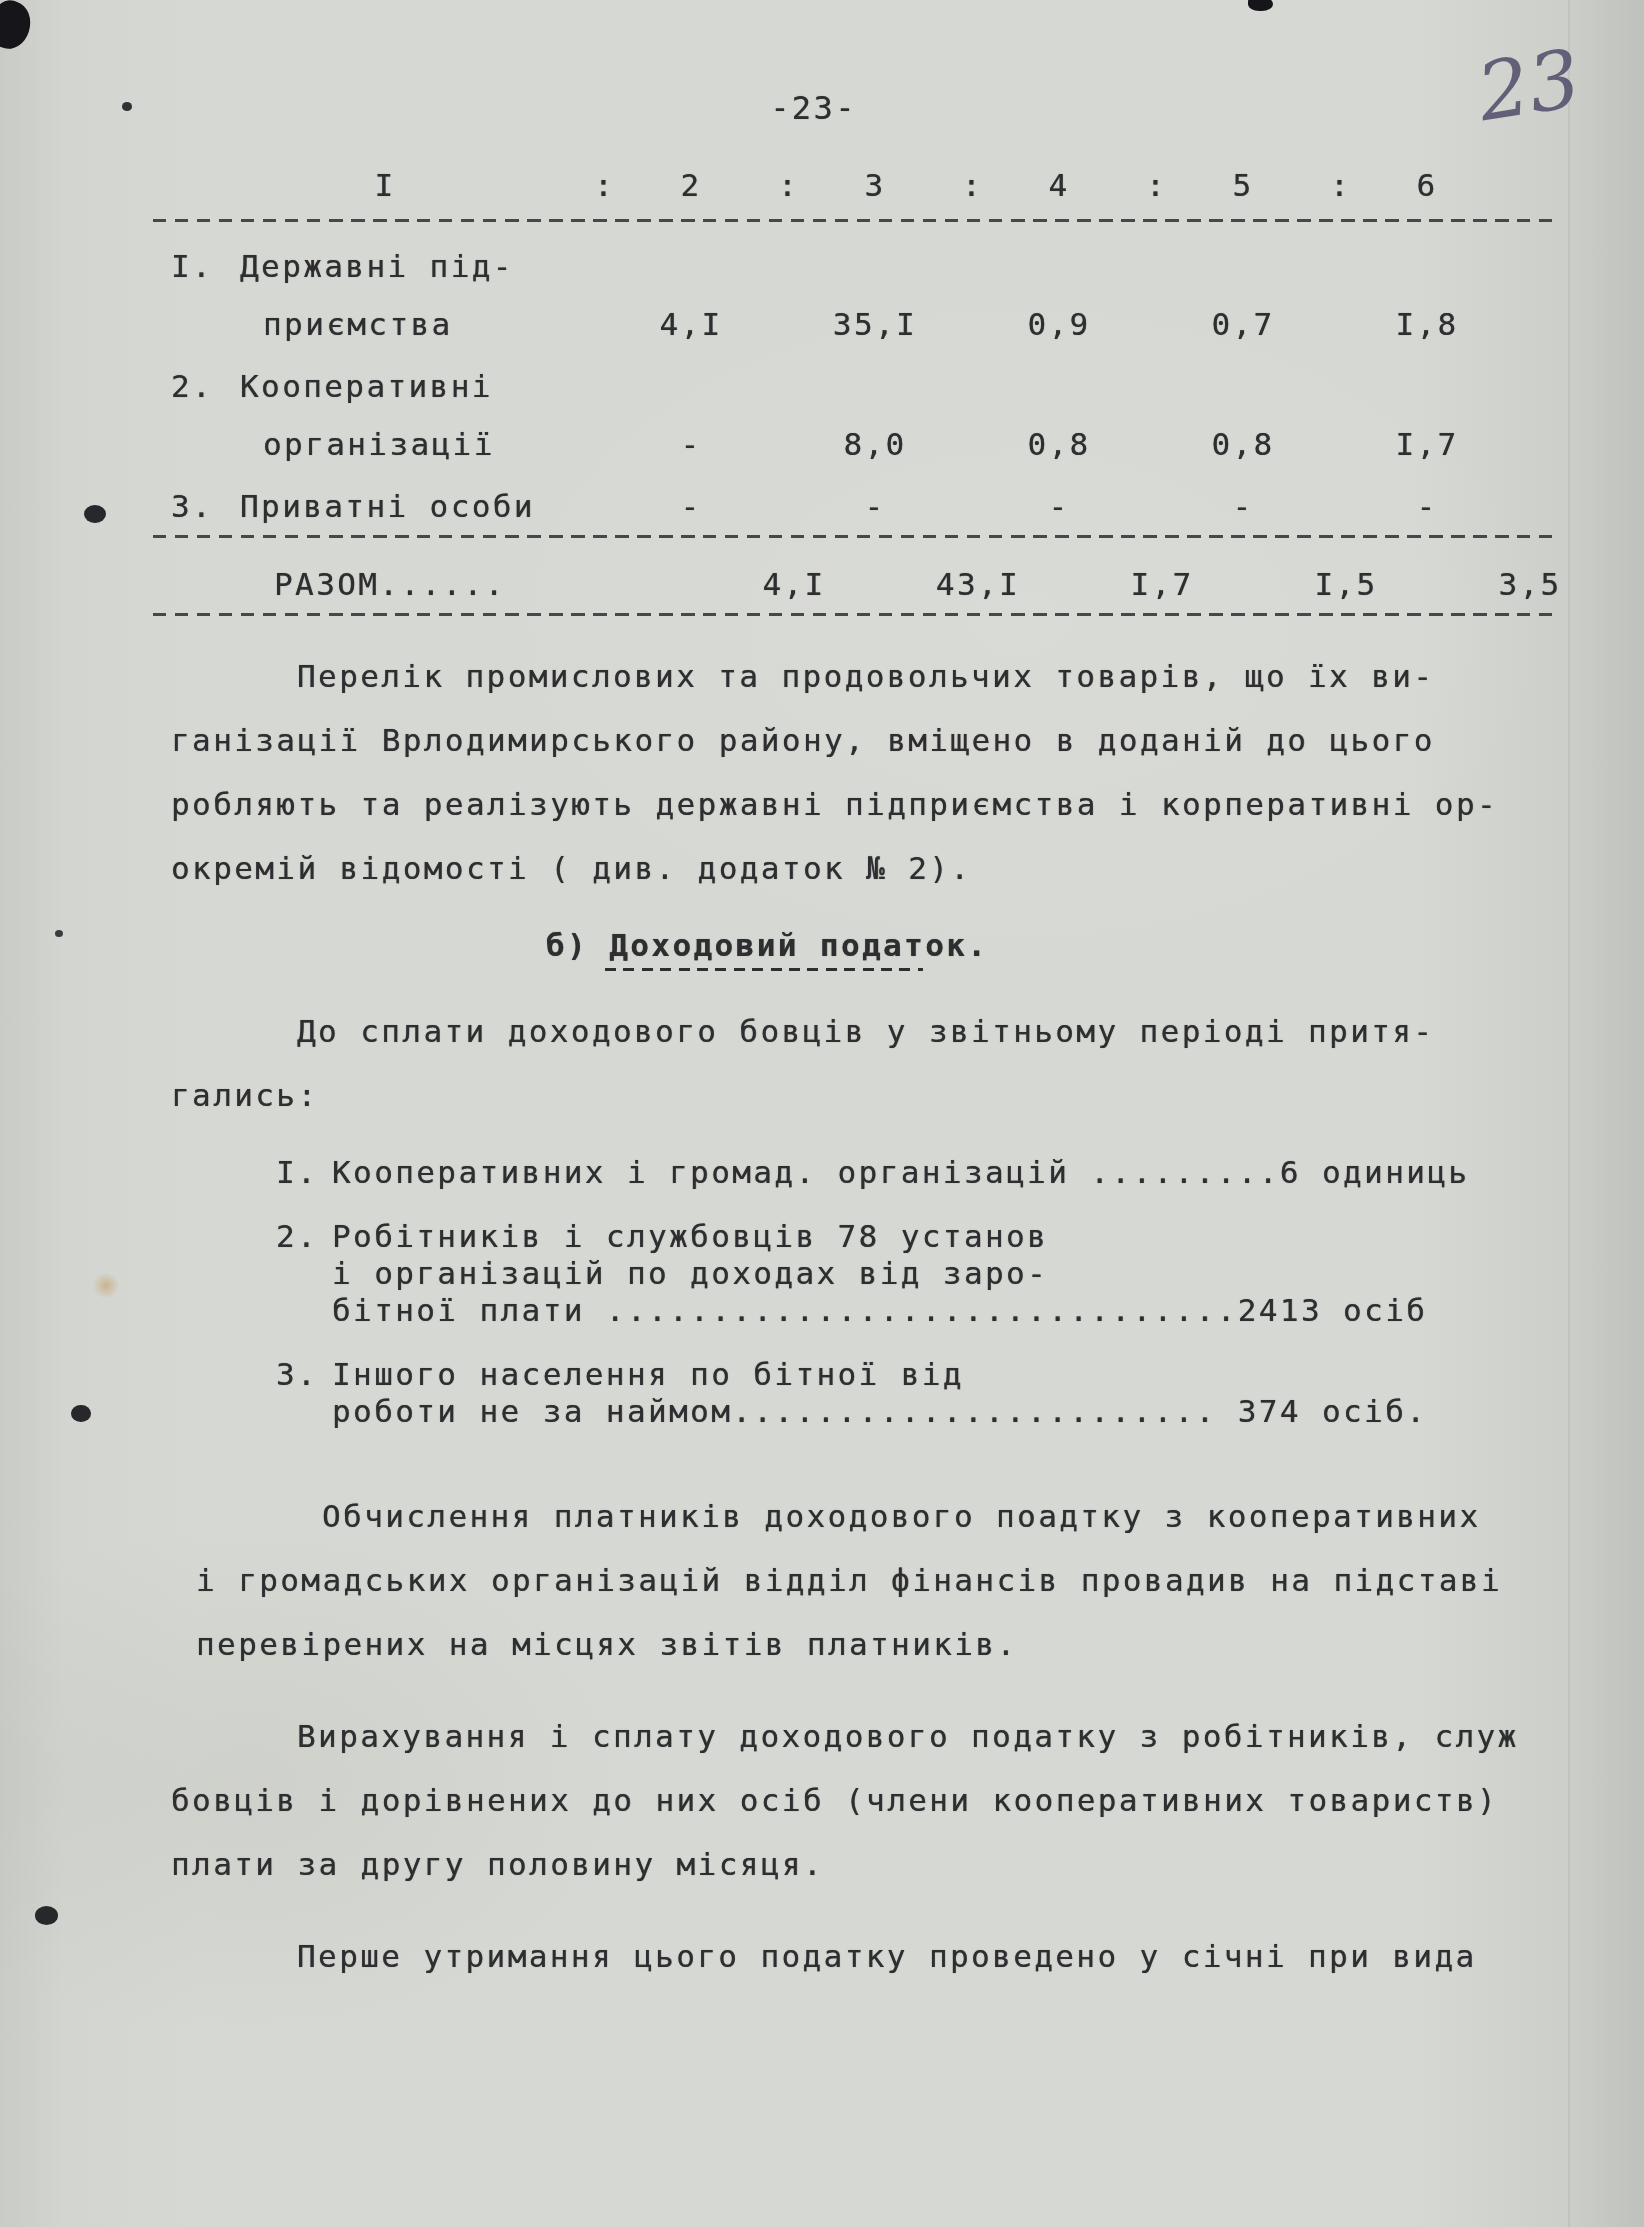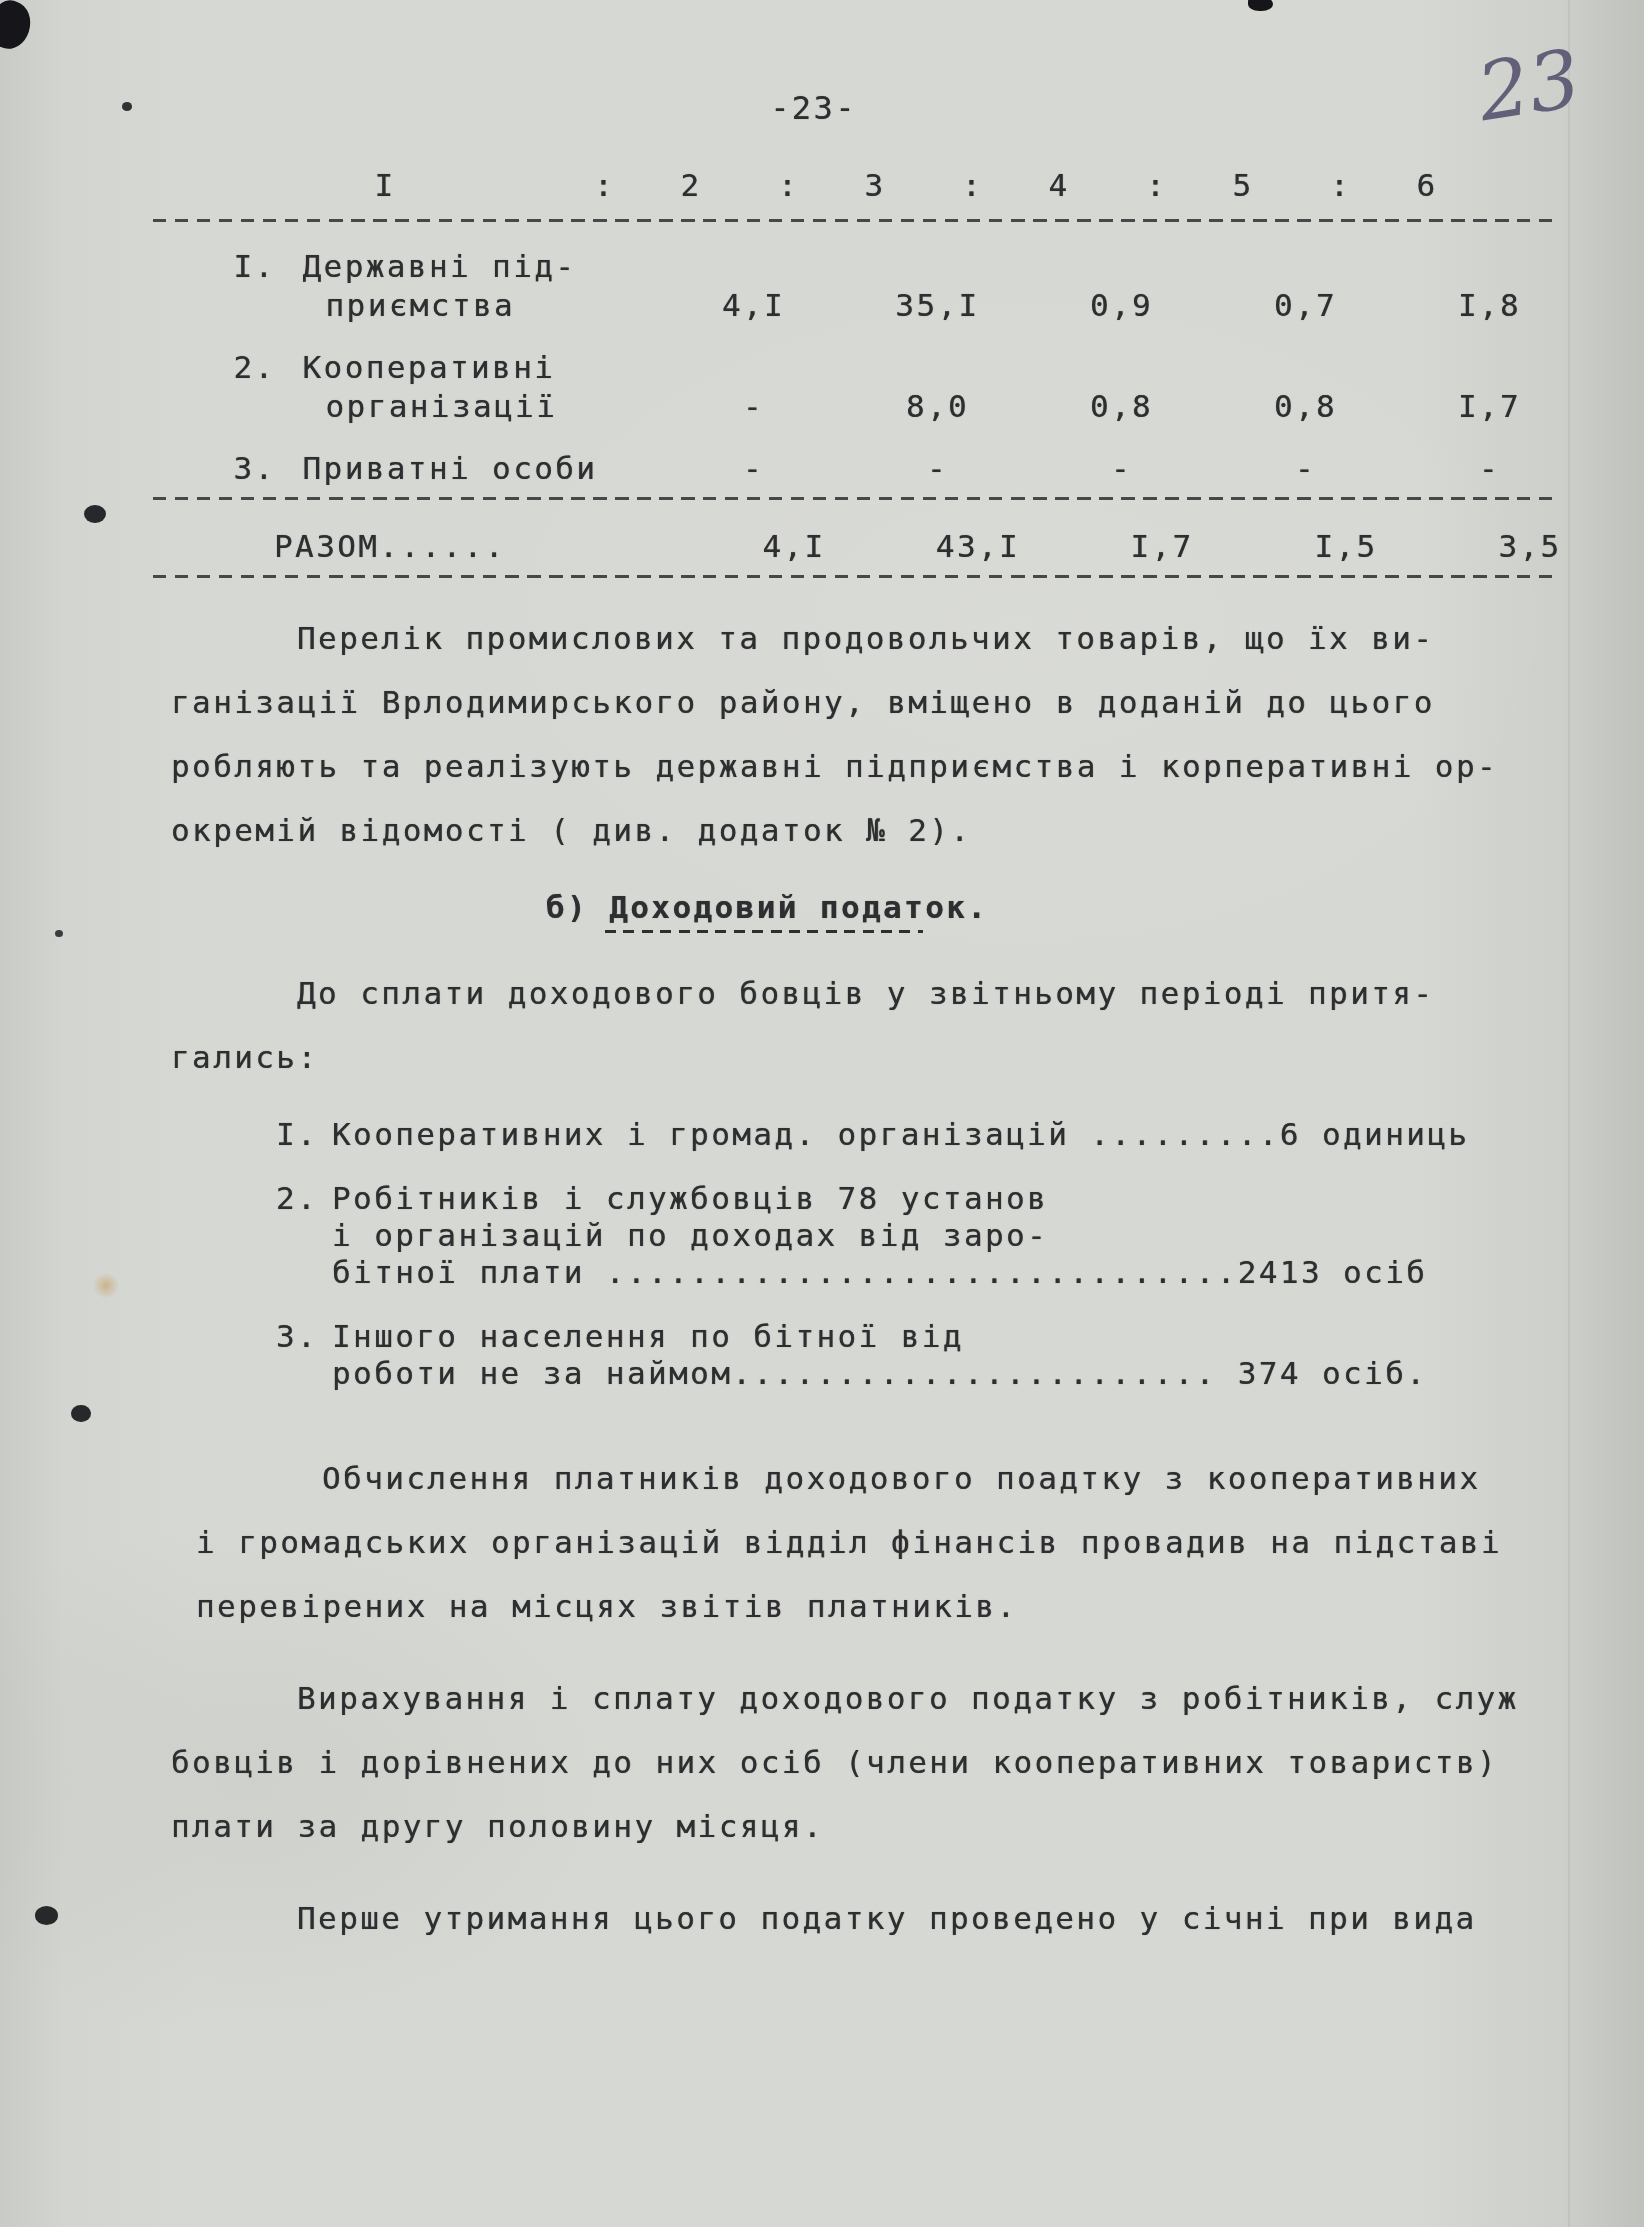--- a/index.html
+++ b/index.html
@@ -66,23 +66,23 @@
   .t-section { margin: 27px 0 0 248px; font-weight: bold; }
   .t-section .marker { margin-right: 9.8px; font-weight: normal; }
   .t-section .line2 { margin-left: 59px; margin-top: 21px; }
   .dash-ul {
     height: 2.4px; margin-top: 4.9px;
     background: repeating-linear-gradient(90deg, #2e2e31 0 11px, transparent 11px 18.4px);
   }
   .ul-1 { width: 202px; margin-left: 59px; }
   .ul-2 { width: 184px; margin-left: 59px; }
 
-  .t-body-row { margin-top: 26px; justify-content: center; }
+  .t-body-row { margin-top: 26px; }
   .row-num { display: inline-block; width: 69px; }
-  .lbl-l2 { padding-left: 92px; margin-top: 3px; }
+  .lbl-l2 { padding-left: 92px; margin-top: 22px; }
   .t-total { margin-top: 28px; }
   .t-total .t-label { padding-left: 103px; }
 
   
   .content { padding: 0 104px 0 171px; }
   .para { margin-top: 28px; }
   .para .line { line-height: 64px; white-space: nowrap; }
   .indent { text-indent: 126px; }
 
   .subheading-wrap { margin-top: 27px; margin-left: 375px; display: inline-block; }

